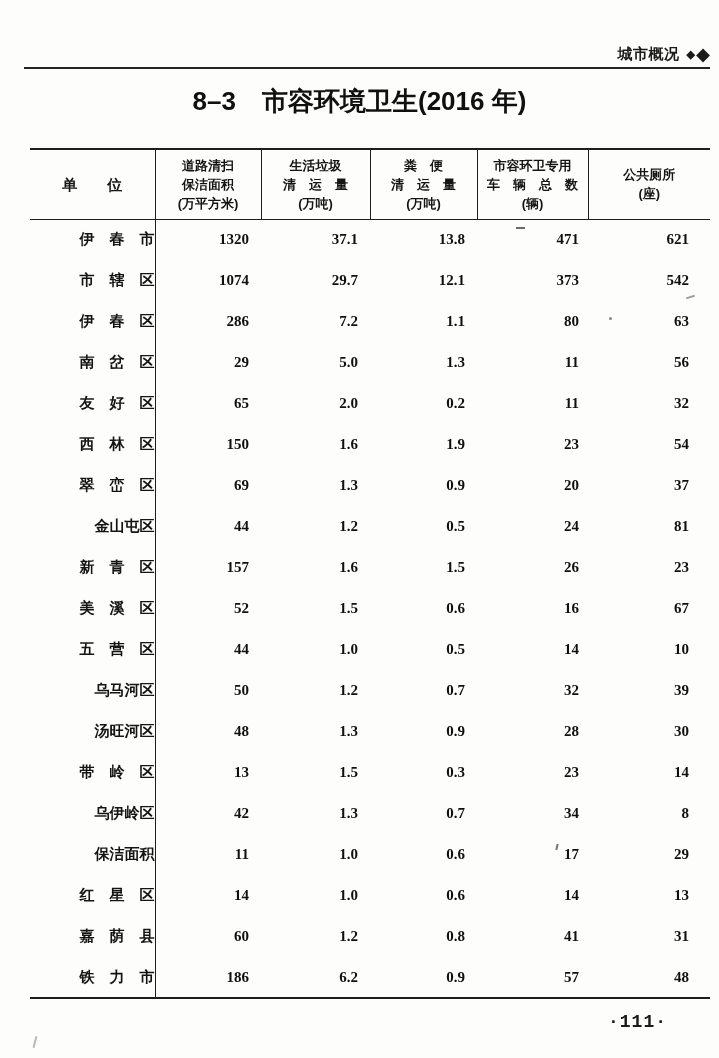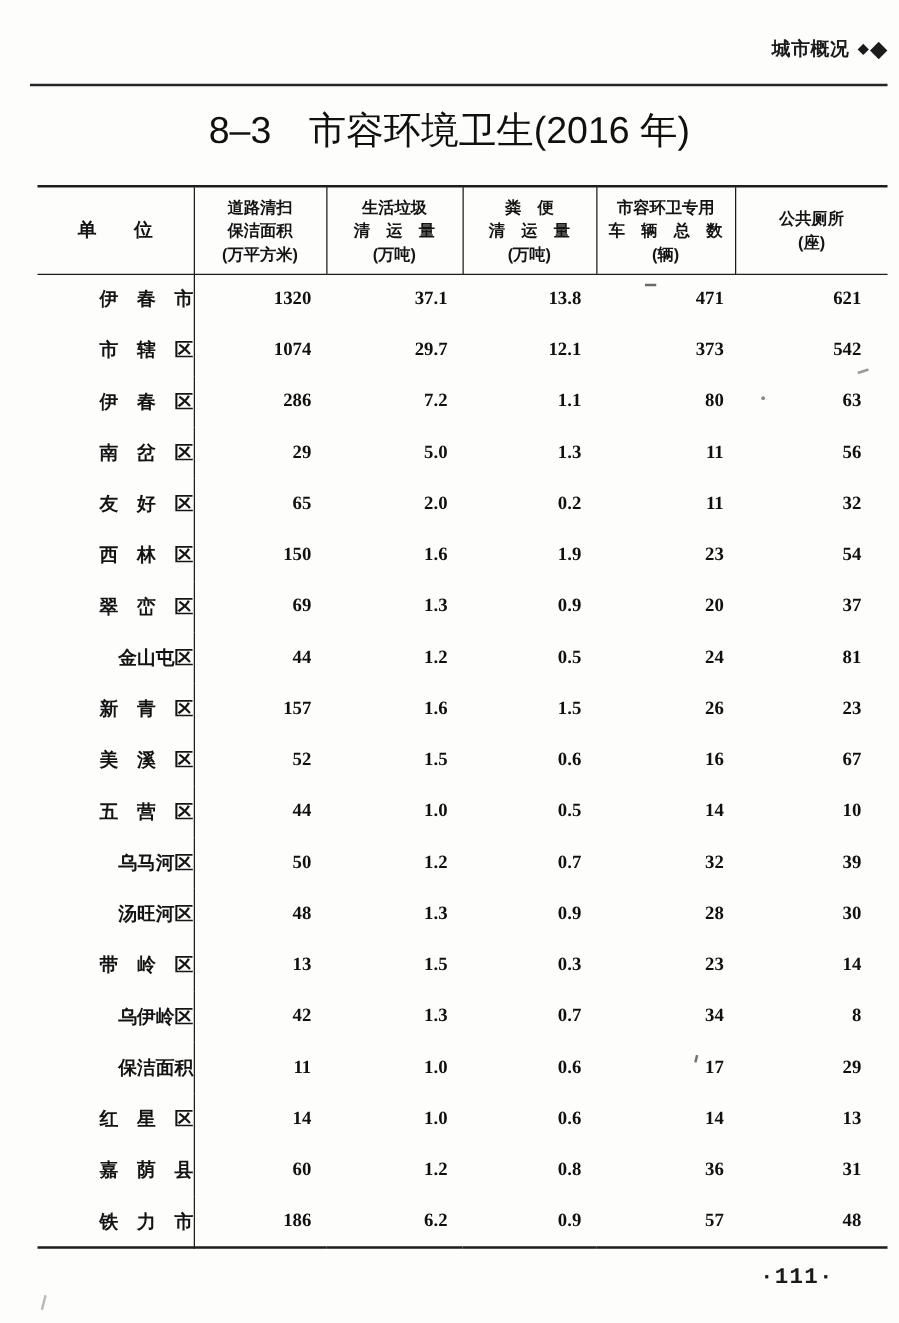--- a/index.html
+++ b/index.html
@@ -9,41 +9,41 @@
     background: #fdfdfc;
     color: #161616;
     position: relative;
     overflow: hidden;
   }
   .page { position: absolute; inset: 0; }
 
   
   .running-header {
     position: absolute;
-    top: 30px; right: 9px;
+    top: 45px; right: 9px;
     display: flex; align-items: center; gap: 7px;
     font-weight: 700; font-size: 15px;
     letter-spacing: 0.5px;
     color: #1b1b1b;
   }
   .rh-diamonds { display: flex; align-items: center; gap: 1px; line-height: 1; }
   .d-small { font-size: 11px; }
   .d-large { font-size: 17px; }
   .header-rule {
     position: absolute;
     top: 67px; left: 24px; width: 686px; height: 2px;
     background: #242424;
   }
 
   
   .title {
     position: absolute;
     top: 84px; left: 0; width: 100%;
     text-align: center;
-    font-size: 30px; font-weight: 400;
+    font-size: 26px; font-weight: 700;
     color: #101010;
   }
 
   
   .table-wrap { position: absolute; top: 148px; left: 30px; width: 680px; }
   table {
     width: 680px;
     table-layout: fixed;
     border-collapse: collapse;
     border-top: 2px solid #1d1d1d;
@@ -285,21 +285,21 @@
             <td class="num c3">1.0</td>
             <td class="num c4">0.6</td>
             <td class="num c5">14</td>
             <td class="num c6">13</td>
           </tr>
           <tr>
             <td class="rowname">嘉　荫　县</td>
             <td class="num c2">60</td>
             <td class="num c3">1.2</td>
             <td class="num c4">0.8</td>
-            <td class="num c5">36</td>
+            <td class="num c5">41</td>
             <td class="num c6">31</td>
           </tr>
           <tr>
             <td class="rowname">铁　力　市</td>
             <td class="num c2">186</td>
             <td class="num c3">6.2</td>
             <td class="num c4">0.9</td>
             <td class="num c5">57</td>
             <td class="num c6">48</td>
           </tr>

